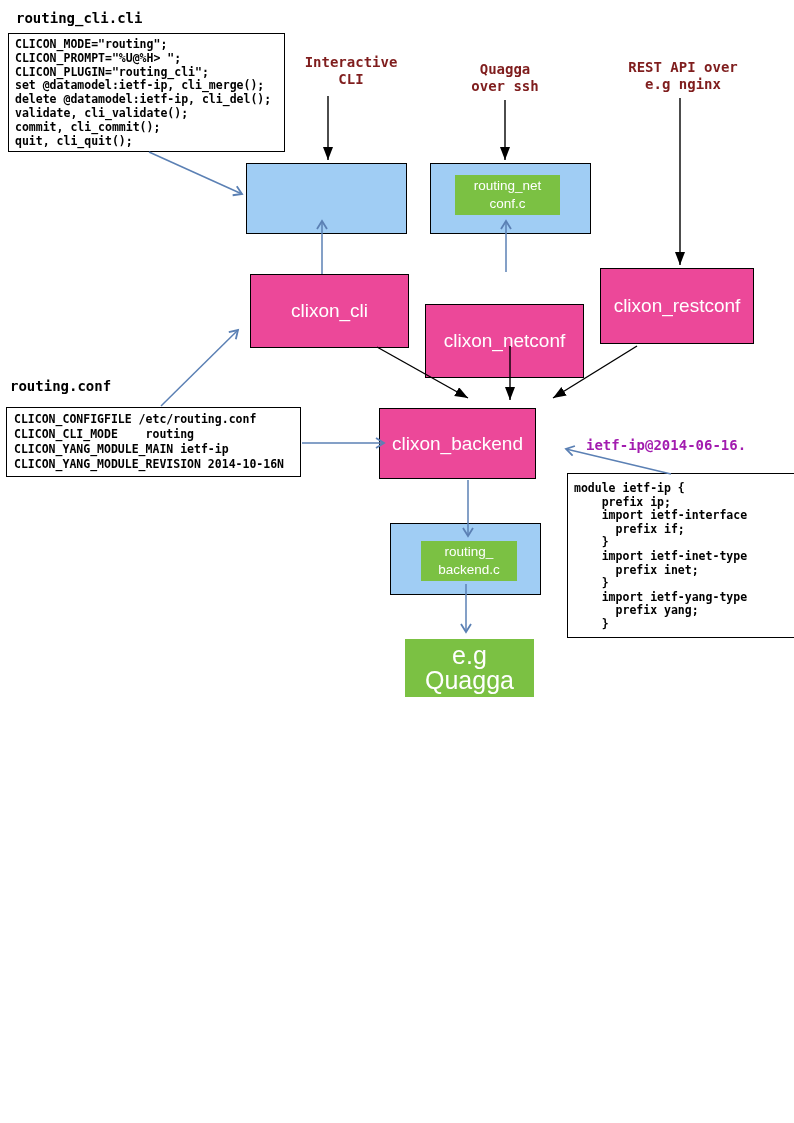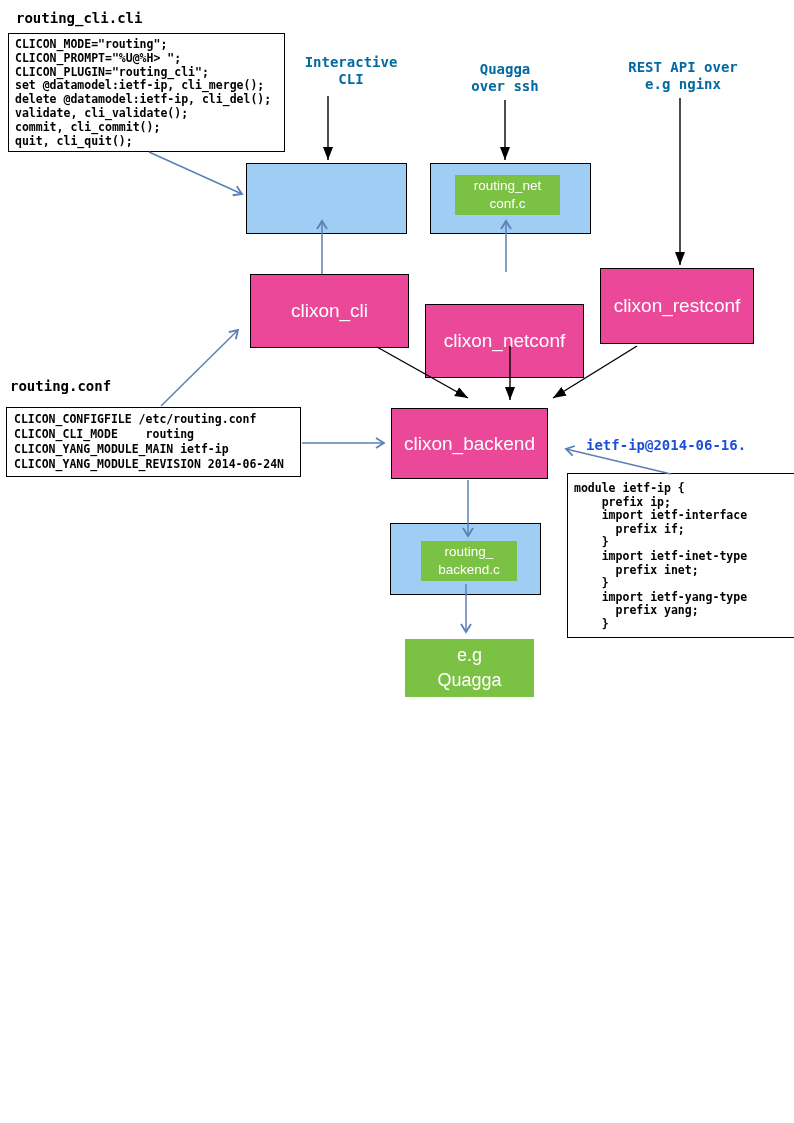--- a/index.html
+++ b/index.html
@@ -10,30 +10,30 @@
   
   .file-title{font-family:"DejaVu Sans Mono",monospace;font-weight:bold;font-size:14px;color:#000;white-space:pre;}
   .codebox{font-family:"DejaVu Sans Mono",monospace;font-weight:bold;color:#000;
            background:#fff;border:1px solid #000;margin:0;white-space:pre;overflow:hidden;}
   .cb1{font-size:11.5px;line-height:13.8px;padding:4px 0 0 6px;}
   .cb2{font-size:11.5px;line-height:15px;padding:4px 0 0 7px;}
   .cb3{font-size:11.5px;line-height:13.6px;padding:8px 0 0 6px;}
 
   
   .anno{font-family:"DejaVu Sans Mono",monospace;font-weight:bold;font-size:14px;line-height:17px;
-        color:#0369a1;text-align:center;white-space:pre-line;}
-  .ietf-label{font-family:"DejaVu Sans Mono",monospace;font-weight:bold;font-size:14px;color:#1d4ed8;white-space:pre;}
+        color:#7f1d1d;text-align:center;white-space:pre-line;}
+  .ietf-label{font-family:"DejaVu Sans Mono",monospace;font-weight:bold;font-size:14px;color:#a21caf;white-space:pre;}
 
   
   .node-blue{background:#ec4899;border:1.5px solid #000;display:flex;align-items:center;justify-content:center;
              color:#fff;font-size:19px;white-space:pre-line;text-align:center;}
   .node-light{background:#a0cdf4;border:1.5px solid #000;}
   .node-green{background:#7bc143;display:flex;align-items:center;justify-content:center;
               color:#fff;font-size:13.5px;line-height:18px;white-space:pre-line;text-align:center;}
-  .node-green.big{font-size:18px;line-height:25px;}
+  .node-green.big{font-size:25px;line-height:25px;}
 
   svg.connectors{position:absolute;left:0;top:0;pointer-events:none;}
 </style>
 </head>
 <body>
 
 <div class="canvas">
 
   <div class="abs file-title" style="left:16px;top:10px;">routing_cli.cli</div>
   <pre class="abs codebox cb1" style="left:8px;top:33px;width:277px;height:119px;">CLICON_MODE="routing";
@@ -59,23 +59,23 @@
 conf.c</div>
 
   <div class="abs node-blue" style="left:250px;top:274px;width:159px;height:74px;">clixon_cli</div>
   <div class="abs node-blue" style="left:425px;top:272px;width:159px;height:74px;margin-top:32px;">clixon_netconf</div>
   <div class="abs node-blue" style="left:600px;top:268px;width:154px;height:76px;">clixon_restconf</div>
 
   <div class="abs file-title" style="left:10px;top:378px;">routing.conf</div>
   <pre class="abs codebox cb2" style="left:6px;top:407px;width:295px;height:70px;">CLICON_CONFIGFILE /etc/routing.conf
 CLICON_CLI_MODE    routing
 CLICON_YANG_MODULE_MAIN ietf-ip
-CLICON_YANG_MODULE_REVISION 2014-06-24N</pre>
+CLICON_YANG_MODULE_REVISION 2014-10-16N</pre>
 
-  <div class="abs node-blue" style="left:391px;top:408px;width:157px;height:71px;">clixon_backend</div>
+  <div class="abs node-blue" style="left:379px;top:408px;width:157px;height:71px;">clixon_backend</div>
 
   <div class="abs ietf-label" style="left:586px;top:437px;">ietf-ip@2014-06-16.</div>
   <pre class="abs codebox cb3" style="left:567px;top:473px;width:240px;height:165px;">module ietf-ip {
     prefix ip;
     import ietf-interface
       prefix if;
     }
     import ietf-inet-type
       prefix inet;
     }

